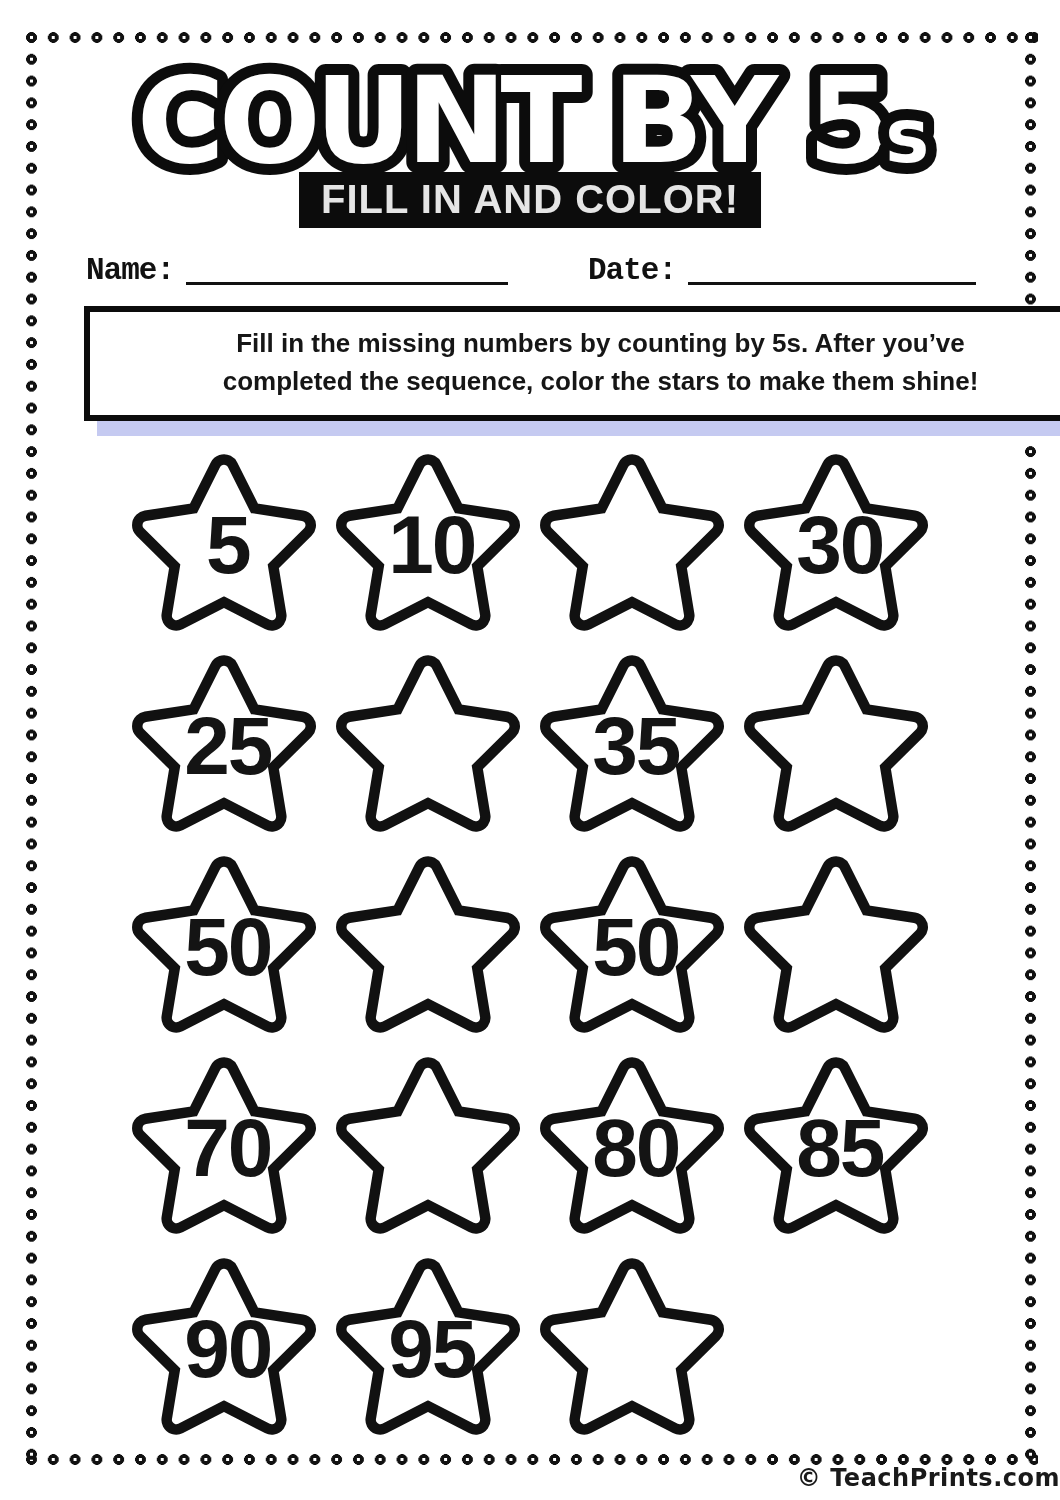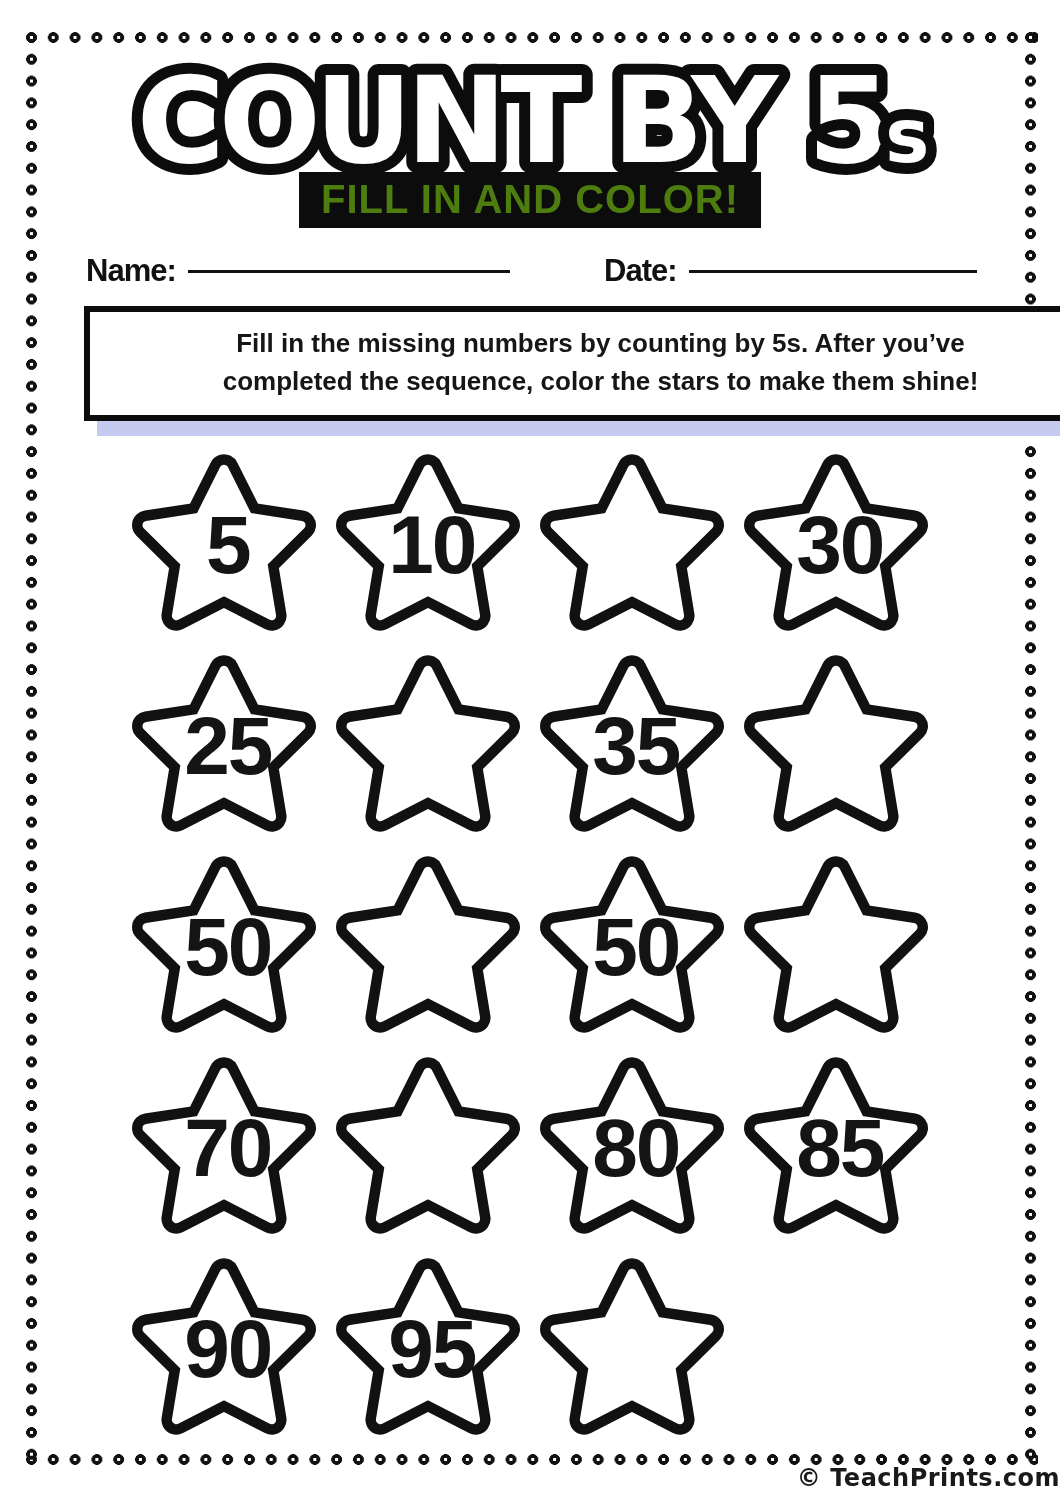--- a/index.html
+++ b/index.html
@@ -43,52 +43,52 @@
     font-weight: bold;
   }
 
   
   .subtitle {
     position: absolute;
     top: 172px;
     left: 50%;
     transform: translateX(-50%);
     background: #0c0c0c;
-    color: #4d7c0f;
+    color: #e5e5e5;
     font-family: "Liberation Sans", sans-serif;
     font-weight: bold;
     font-size: 40px;
     line-height: 1;
     letter-spacing: 1px;
     padding: 7px 22px 9px 22px;
     white-space: nowrap;
   }
 
   
   .field {
     position: absolute;
     display: flex;
-    align-items: center;
-    font-family: Liberation Sans, sans-serif;
+    align-items: flex-end;
+    font-family: Liberation Mono, monospace;
   }
   .field-label {
     font-size: 31px;
     font-weight: bold;
     line-height: 1;
     letter-spacing: -1px;
   }
   .write-line {
     display: inline-block;
     border-bottom: 3px solid #111111;
     height: 3px;
     margin-left: 12px;
     margin-bottom: 1px;
   }
   .name-field { left: 86px;  top: 255px; }
-  .date-field { left: 604px; top: 255px; }
+  .date-field { left: 588px; top: 255px; }
   .name-field .write-line { width: 322px; }
   .date-field .write-line { width: 288px; }
 
   
   .instruction-box {
     position: absolute;
     left: 84px;
     top: 306px;
     width: 1033px;
     box-sizing: border-box;

